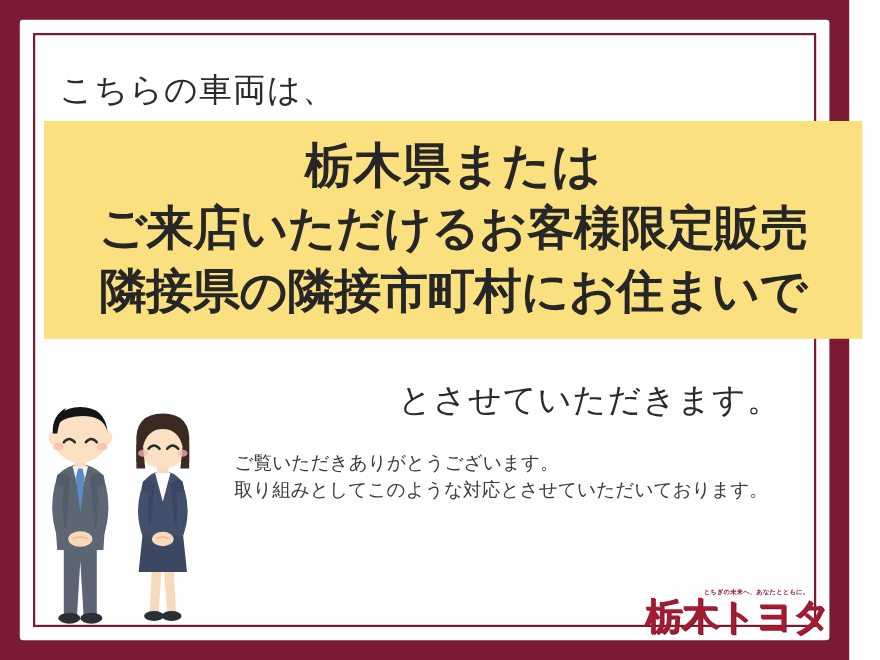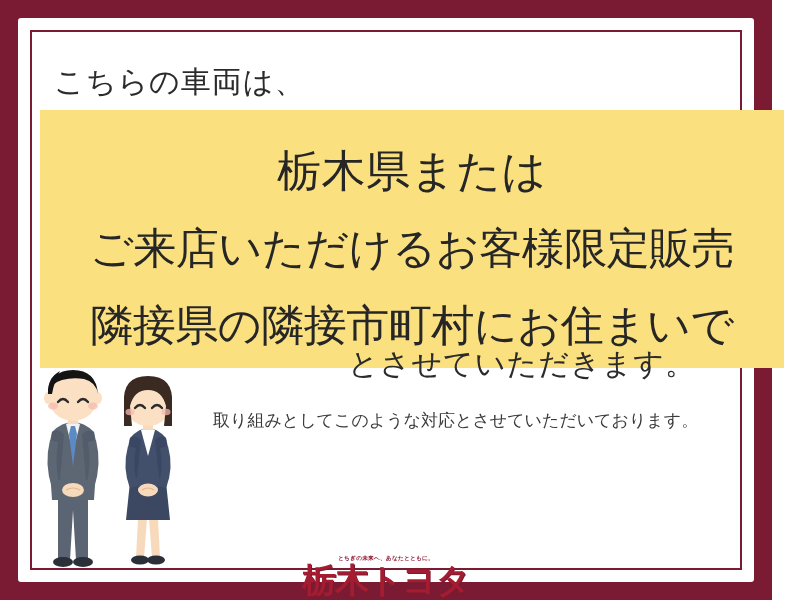--- a/index.html
+++ b/index.html
@@ -64,36 +64,35 @@
     top: 92px;
     width: 744px;
     background: #fbe07f;
     padding: 12px 0 14px 0;
     box-sizing: border-box;
   }
   .band-line {
     display: block;
     text-align: center;
     font-size: 44px;
-    font-weight: normal;
+    font-weight: bold;
     color: #262626;
     line-height: 1.32;
     letter-spacing: 0.5px;
     white-space: nowrap;
-    margin-top: 20px;
   }
   .band-line.wide {
     font-size: 43px;
     letter-spacing: -0.5px;
   }
 
   
   #trailing-line {
     position: absolute;
-    right: 58px;
+    right: 44px;
     top: 326px;
     font-size: 30px;
     color: #2b2b2b;
     letter-spacing: 1px;
     white-space: nowrap;
     margin-left: 36px;
   }
 
   
   #body-paragraph {
@@ -104,23 +103,22 @@
     color: #3a3a3a;
     line-height: 25px;
   }
   #body-paragraph span { display: block; white-space: nowrap; }
 
   
   #logo-block {
     position: absolute;
     left: 0;
     right: 0;
-    top: 536px;
-    text-align: center;
-    font-family: Liberation Serif, serif;
+    top: 516px;
+    text-align: right;
   }
   #logo-tagline {
     font-size: 6px;
     color: #8e1630;
     letter-spacing: 0.2px;
     font-weight: bold;
     margin-bottom: 1px;
     transform: scale(0.95);
   }
   #logo-wordmark {
@@ -154,20 +152,21 @@
 
     <div id="highlight-band">
       <span class="band-line">栃木県または</span>
       <span class="band-line wide">ご来店いただけるお客様限定販売</span>
       <span class="band-line wide">隣接県の隣接市町村にお住まいで</span>
     </div>
 
     <div id="trailing-line">とさせていただきます。</div>
 
     <div id="body-paragraph">
+      <span>ご覧いただきありがとうございます。</span>
       <span>取り組みとしてこのような対応とさせていただいております。</span>
     </div>
 
     <div id="logo-block">
       <div id="logo-tagline">とちぎの未来へ、あなたとともに。</div>
       <div id="logo-wordmark">栃木トヨタ</div>
     </div>
 
     <div id="illustration">
       <svg viewBox="0 0 180 220" xmlns="http://www.w3.org/2000/svg">

